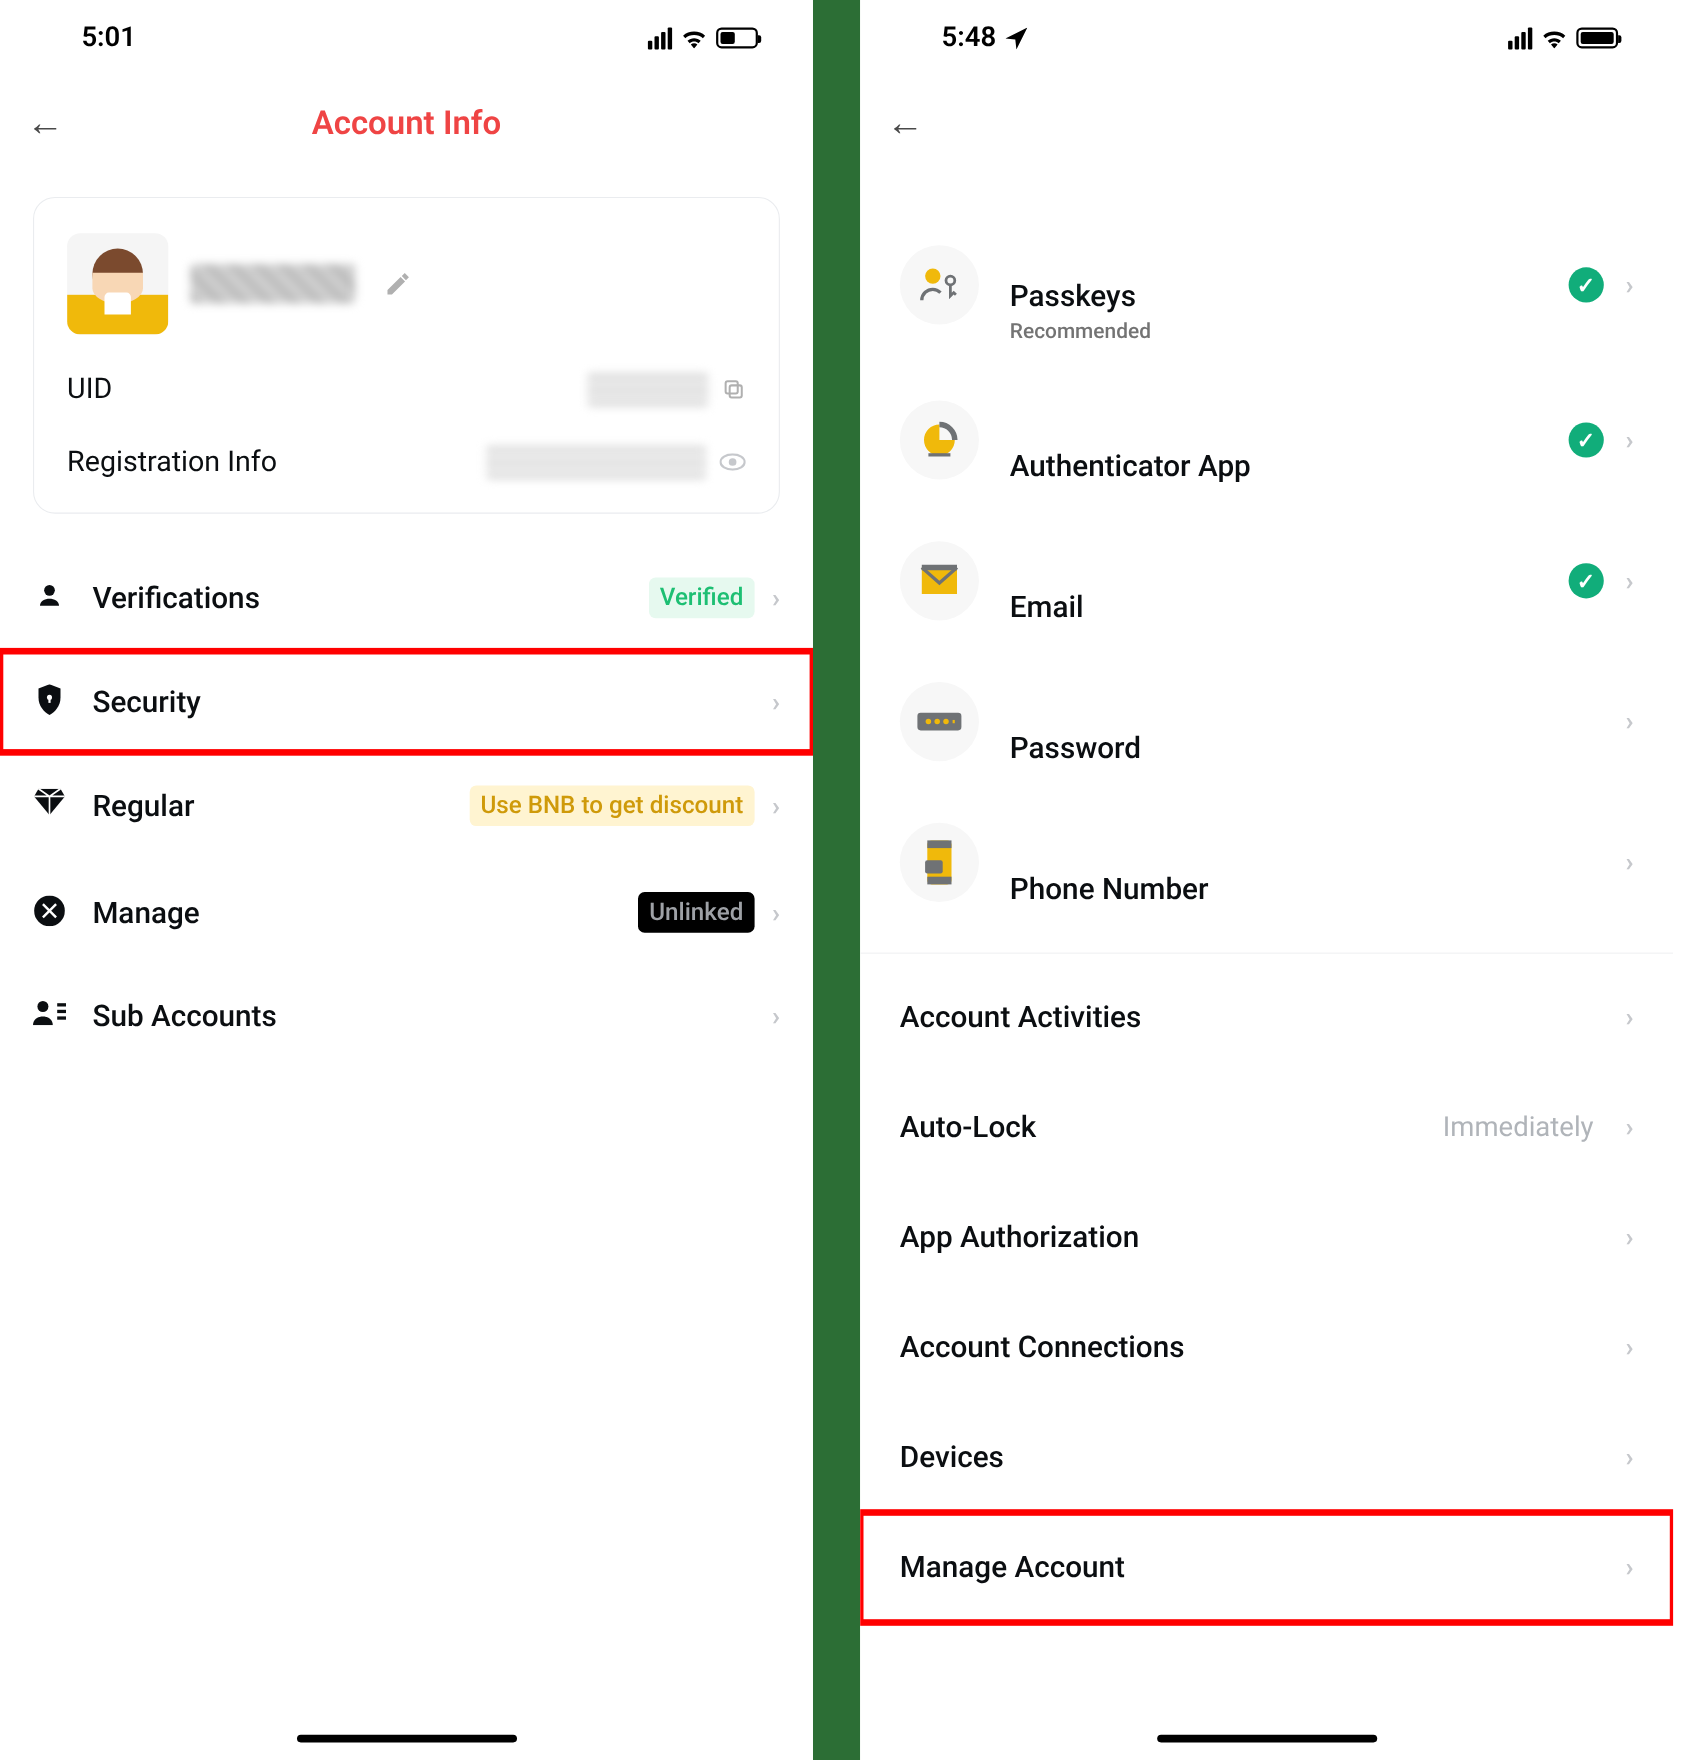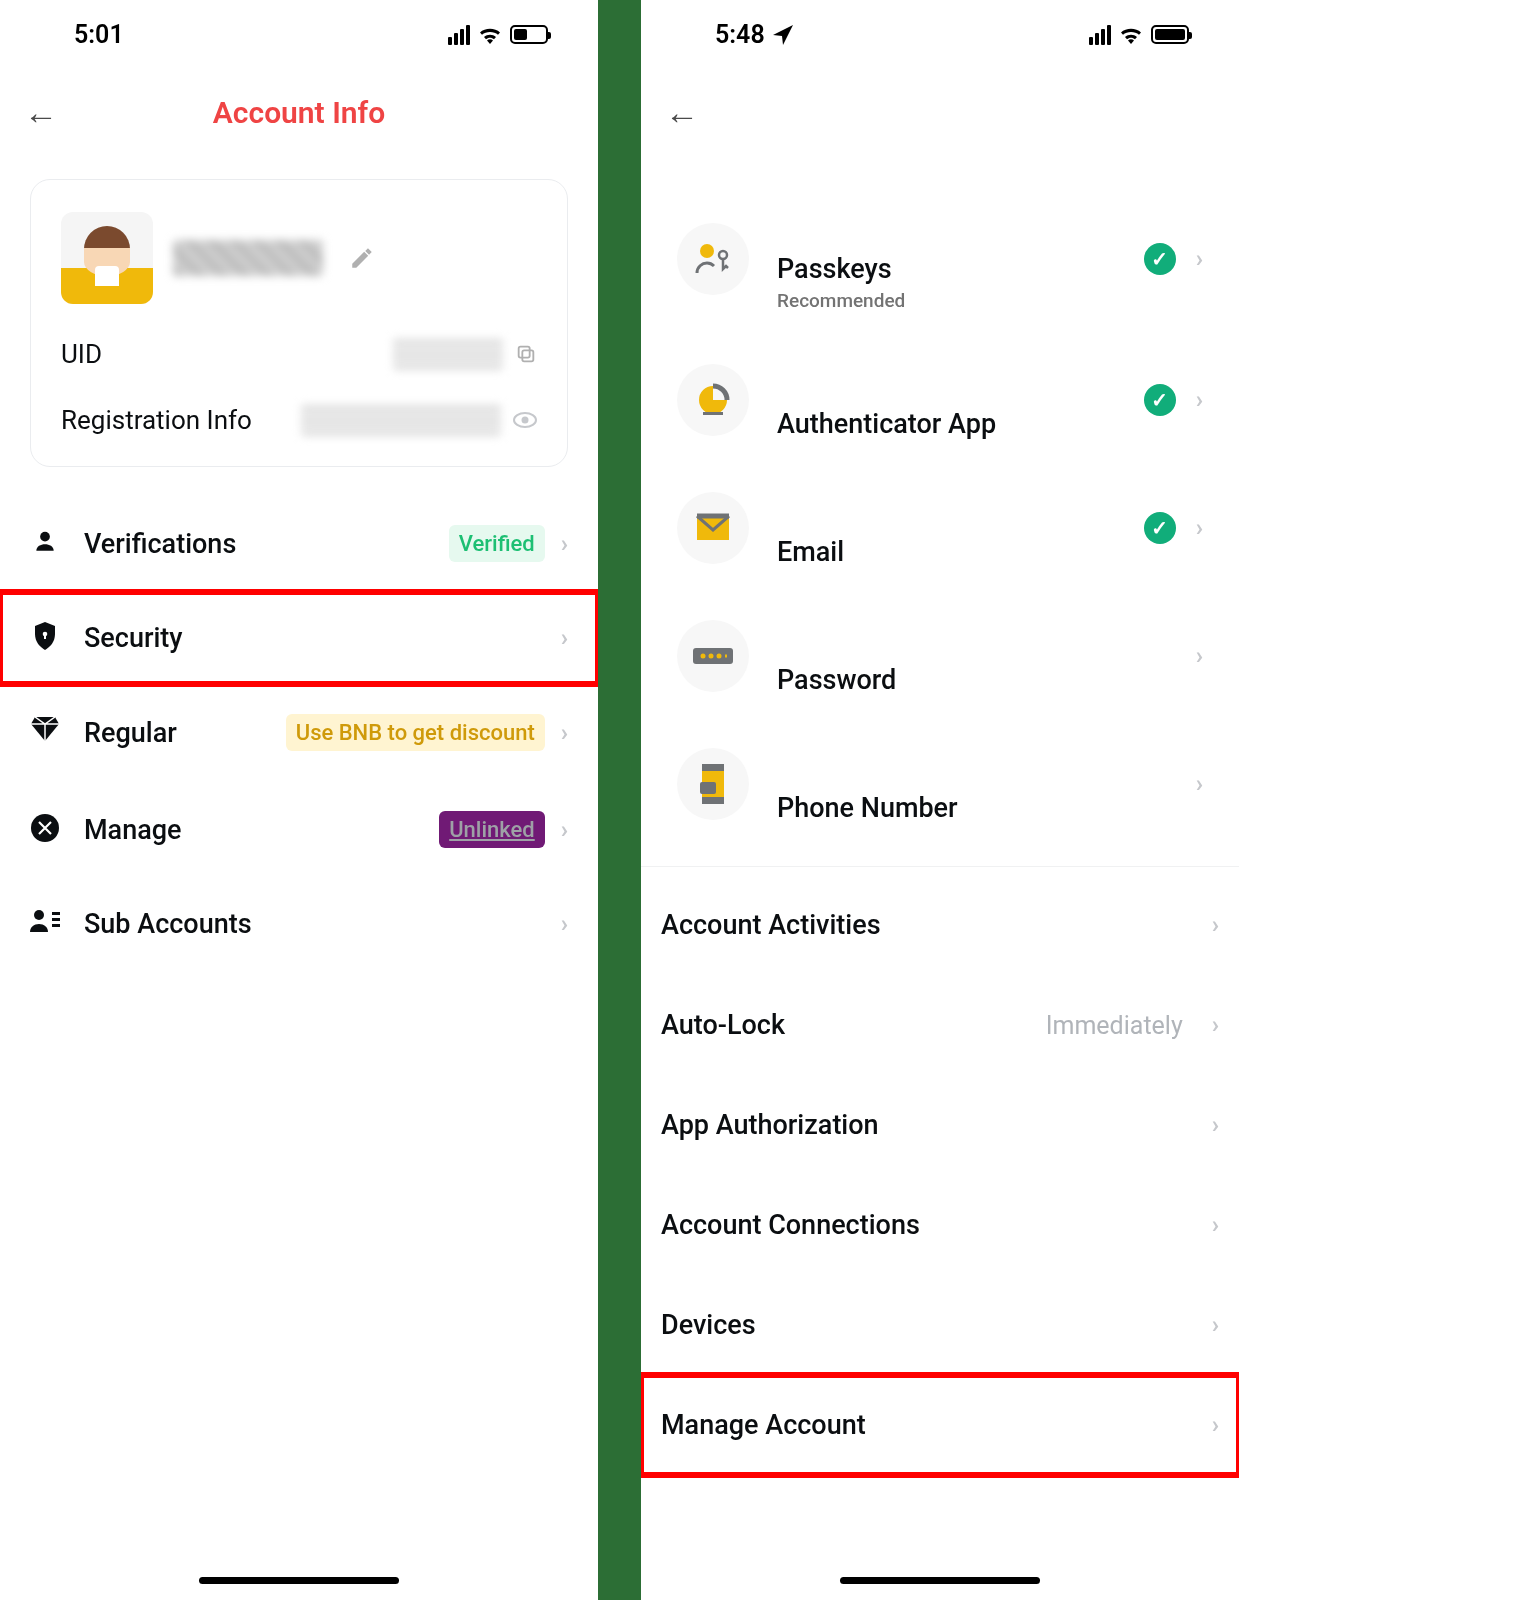--- a/index.html
+++ b/index.html
@@ -5,21 +5,21 @@
   * { box-sizing: border-box; margin: 0; padding: 0; }
   body {
     font-family: -apple-system, BlinkMacSystemFont, "Segoe UI", Roboto, Helvetica, Arial, sans-serif;
     background: #fff;
     display: flex;
     width: 1533px;
     height: 1600px;
   }
   .phone {
     position: relative;
-    width: 598px;
+    width: 739px;
     height: 1600px;
     background: #fff;
     overflow: hidden;
   }
   .divider-green {
     width: 43px;
     height: 1600px;
     background: #2c6e35;
   }
   
@@ -140,21 +140,21 @@
   .row-left { display:flex; gap:24px; }
   .row-ico { width:30px; display:flex; justify-content:center; color:#0b0e11; font-size:26px; }
   .row-label { font-size:27px; font-weight:500; color:#0b0e11; }
   .row-right { display:flex; align-items:center; gap:16px; }
   .chevron { color:#c6c8cc; font-size:24px; font-weight:700; }
   .badge {
     font-size:22px; padding:6px 10px; border-radius:6px; font-weight:500;
   }
   .badge-green { background:#e6f9ef; color:#1dbf73; }
   .badge-yellow { background:#fff4d1; color:#cf9a0a; }
-  .badge-grey { background:#701a75; color:#9ea1a6;text-decoration:underline; }
+  .badge-grey { background:#000000; color:#9ea1a6; }
 
   
   .logout-btn {
     position:absolute;
     bottom: 96px;
     left: 30px; right:30px;
     height:82px;
     background:#f5f5f5;
     border-radius:14px;
     border:none;
@@ -189,21 +189,21 @@
   .sec-right { display:flex; align-items:center; gap:20px; }
   .check-circle {
     width:32px; height:32px; border-radius:50%;
     background:#11ad7a; display:flex; align-items:center; justify-content:center;
     color:#fff; font-size:20px; font-weight:700;
   }
   .thin-divider { height:1px; background:#f0f1f2; margin:18px 0 8px 0; }
 
   .plain-row {
     display:flex; align-items:center; justify-content:space-between;
-    padding: 34px 20px;
+    padding: 34px 36px;
     cursor:pointer;
   }
   .plain-row.highlighted {
     outline: 6px solid #ff0000;
     outline-offset: -3px;
   }
   .plain-label { font-size:27px; font-weight:500; color:#0b0e11; }
   .plain-value { font-size:25px; color:#b0b4b9; }
 
   

